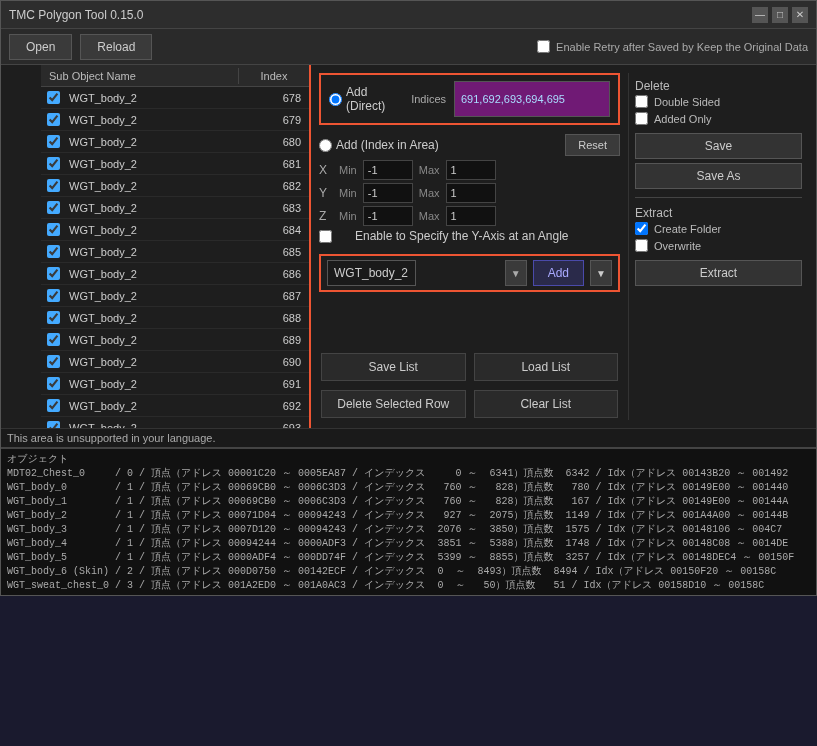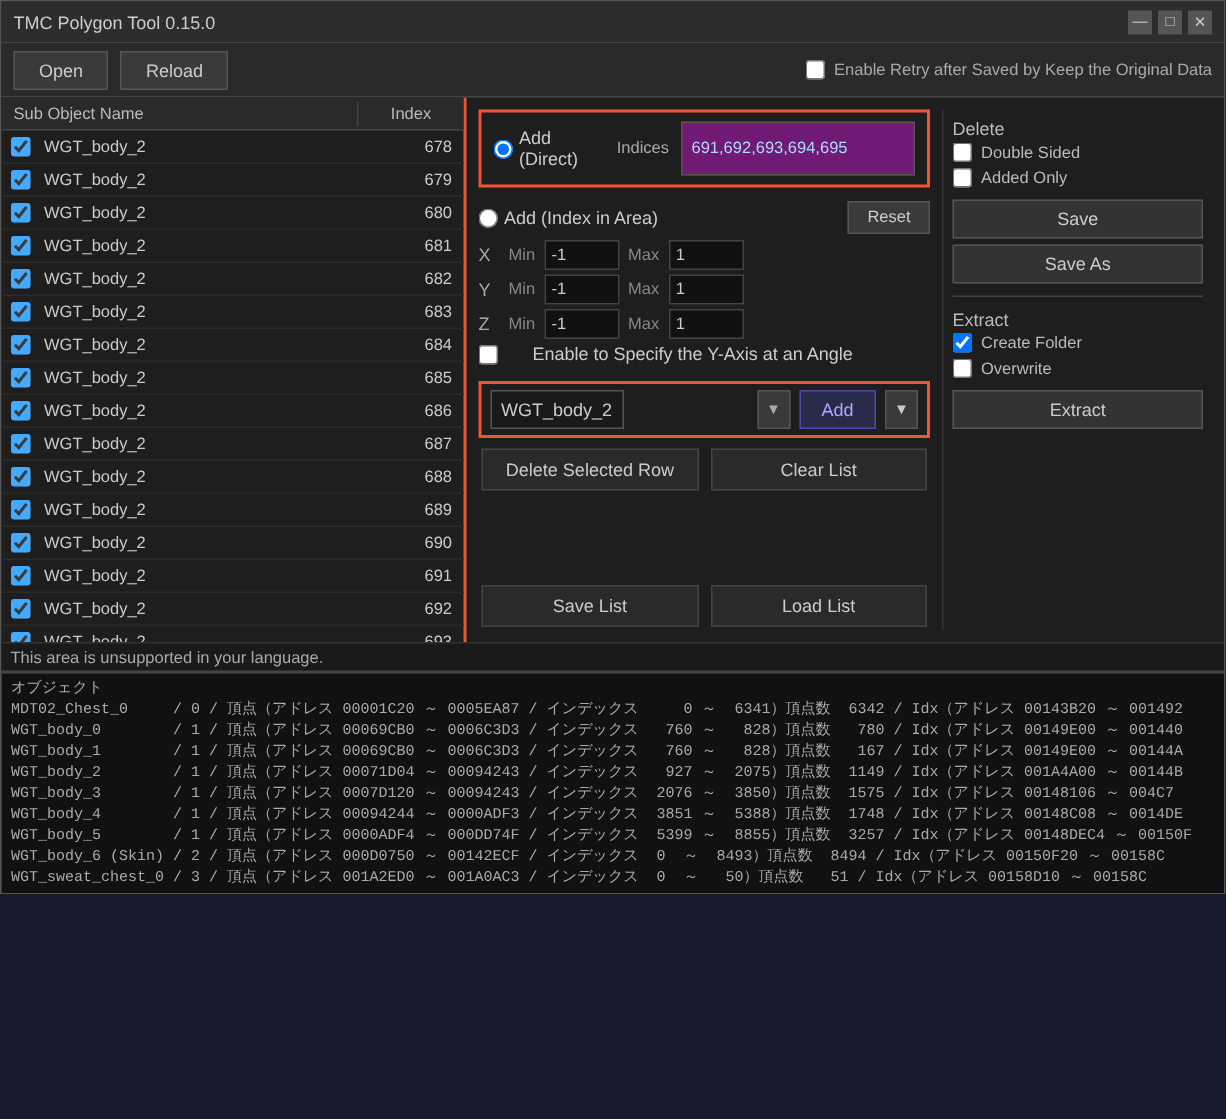--- a/index.html
+++ b/index.html
@@ -74,20 +74,21 @@
     }
 
     
     .left-panel {
       width: 310px;
       min-width: 310px;
       border-right: 2px solid #e53;
       display: flex;
       flex-direction: column;
       background: #1e1e1e;
+      padding-left: 40px;
     }
     .table-header {
       display: flex;
       background: #2a2a2a;
       border-bottom: 1px solid #444;
       height: 22px;
       align-items: center;
     }
     .th-name {
       flex: 1;
@@ -626,27 +627,27 @@
             <div class="select-wrapper">
               <select class="wgt-select">
                 <option>WGT_body_2</option>
               </select>
               <span class="select-arrow">▼</span>
             </div>
             <button class="add-btn">Add</button>
             <button class="add-btn-arrow">▼</button>
           </div>
 
+          <div style="display:flex;gap:4px;margin-top:auto;">
+            <button class="action-btn">Save List</button>
+            <button class="action-btn">Load List</button>
+          </div>
           <div style="display:flex;gap:4px;">
             <button class="action-btn">Delete Selected Row</button>
             <button class="action-btn">Clear List</button>
-          </div>
-          <div style="display:flex;gap:4px;margin-top:auto;">
-            <button class="action-btn">Save List</button>
-            <button class="action-btn">Load List</button>
           </div>
 
         </div>
 
         <div class="options-panel">
 
           <div>
             <div class="options-section-title">Delete</div>
             <div class="options-checkbox-row">
               <input type="checkbox" style="">

